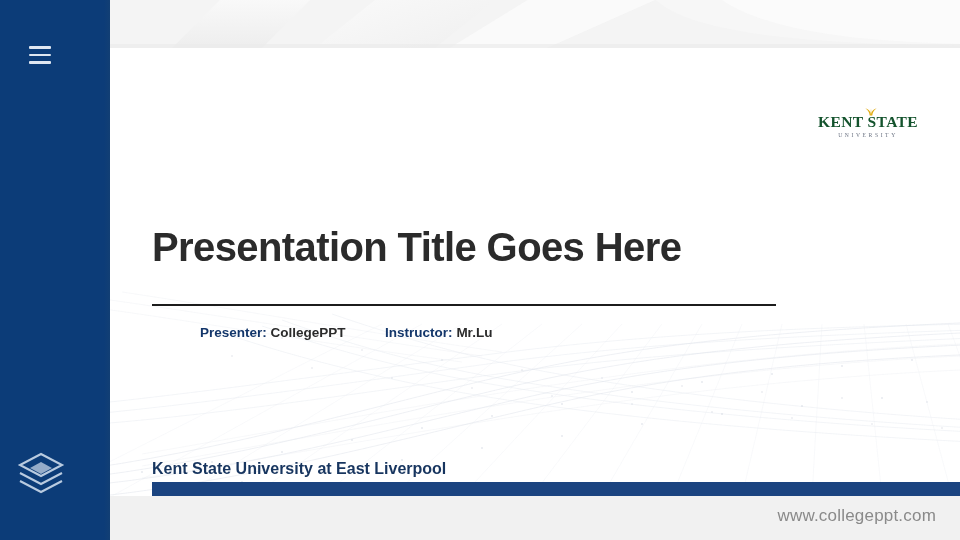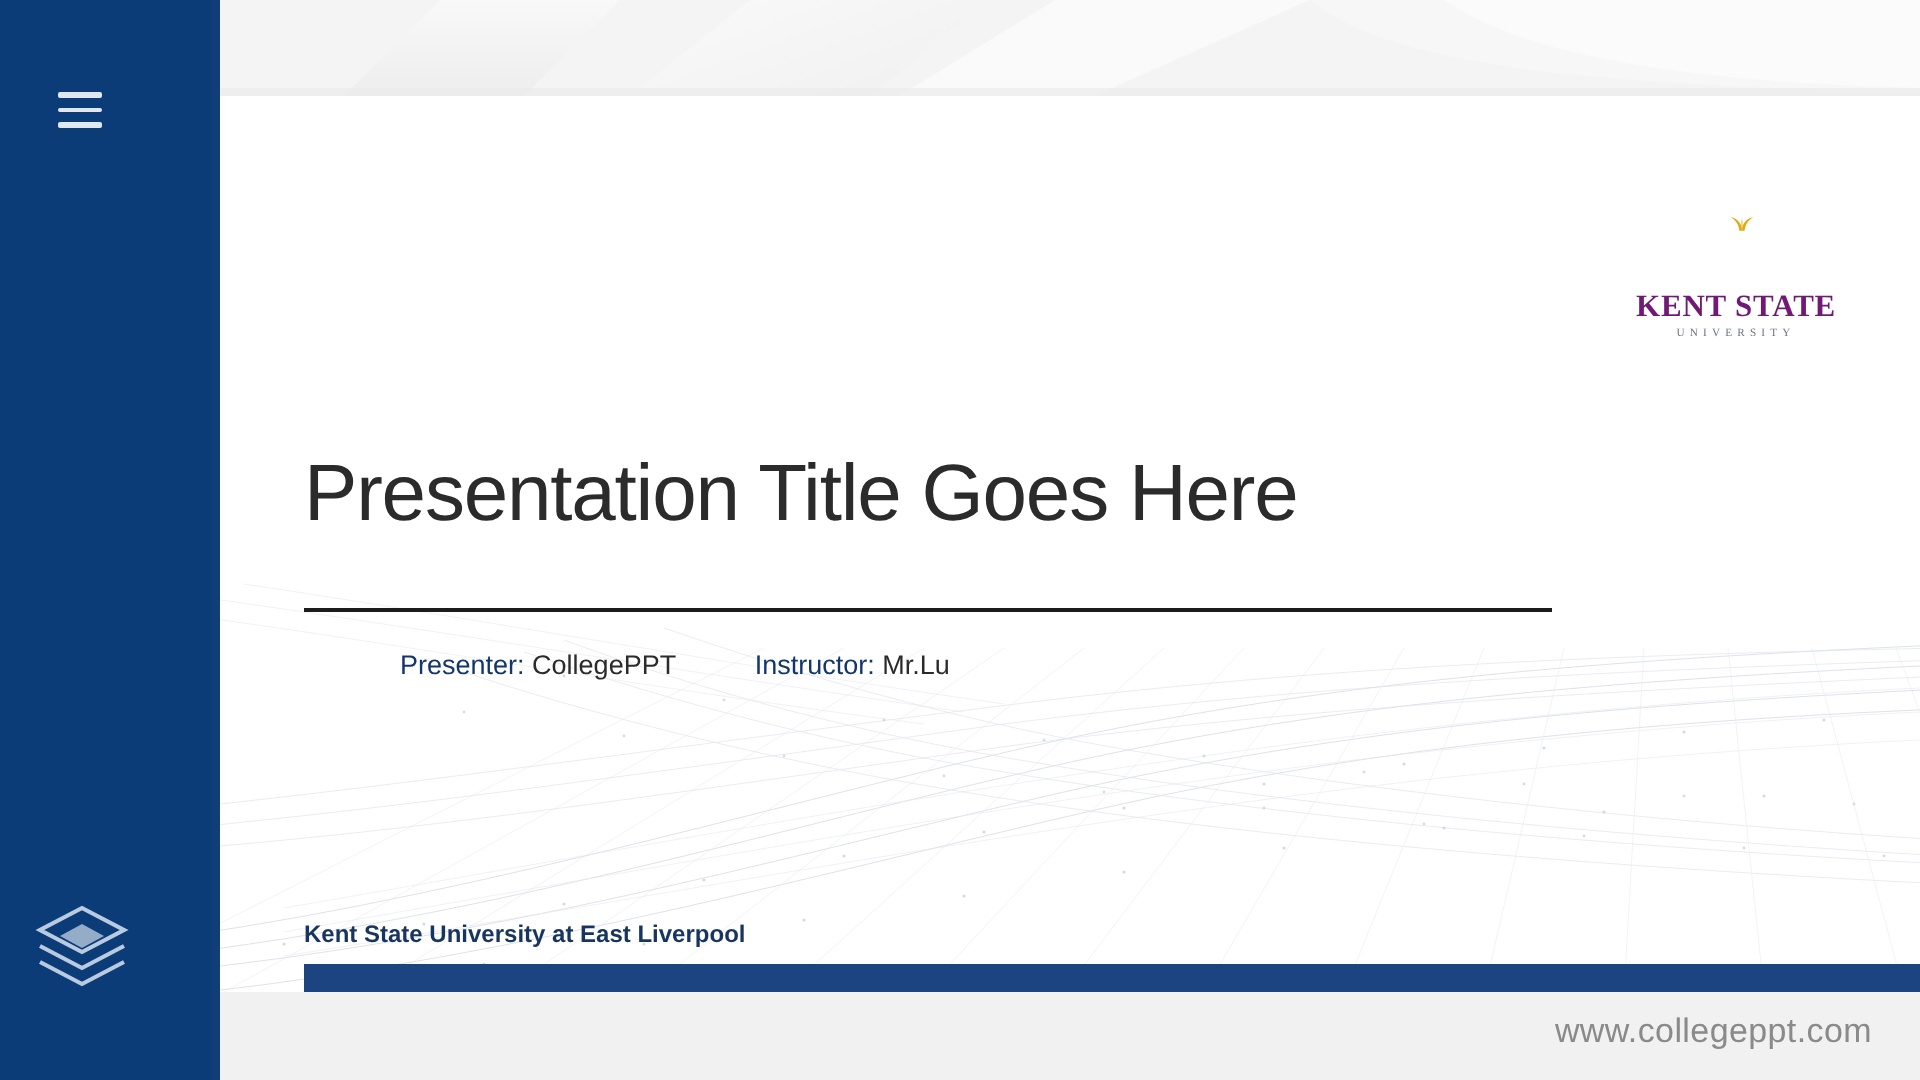--- a/index.html
+++ b/index.html
@@ -56,39 +56,39 @@
   }
   #logo-sub{
     font-family:"Liberation Serif",serif;
     font-size:5.6px;color:#6b7382;letter-spacing:2.6px;
     margin-top:2px;white-space:nowrap;
   }
 
   
   #title{
     position:absolute;left:70px;top:177px;
-    font-size:40px;font-weight:400;color:#2b2b2b;
+    font-size:40px;font-weight:700;color:#2b2b2b;
     letter-spacing:-0.6px;white-space:nowrap;z-index:3;
   }
   #rule{
     position:absolute;left:70px;top:256px;width:624px;height:2px;
     background:#1c1c1c;z-index:3;
   }
   #byline{
     position:absolute;left:70px;top:277px;z-index:3;
-    font-size:13.5px;font-weight:400;white-space:nowrap;padding-left:48px;
+    font-size:13.5px;font-weight:700;white-space:nowrap;padding-left:48px;
   }
   #byline .lbl{color:#14376b;}
   #byline .val{color:#2b2b2b;}
   #byline .gap{display:inline-block;width:32px;}
 
   
   #slide-footer{
     position:absolute;left:70px;top:412px;z-index:3;
-    font-size:12px;font-weight:700;color:#17355f;white-space:nowrap;
+    font-size:16px;font-weight:700;color:#17355f;white-space:nowrap;
   }
   #slide-bar{
     position:absolute;left:70px;bottom:0;right:0;height:14px;
     background:#1b4480;z-index:3;
   }
 
   
   #site{
     position:absolute;right:24px;top:506px;z-index:7;
     font-size:17px;color:#8a8a8a;letter-spacing:.2px;white-space:nowrap;
@@ -223,21 +223,21 @@
         <circle cx="440" cy="104" r=".7"></circle>
       <circle cx="520" cy="112" r=".7"></circle>
         <circle cx="600" cy="120" r=".7"></circle>
       <circle cx="680" cy="126" r=".7"></circle>
         <circle cx="760" cy="132" r=".7"></circle>
       <circle cx="845" cy="136" r=".7"></circle>
     </g>
   </svg>
 
   <div id="logo">
-    <div id="logo-word" style="color: #701a75; margin-top: 32px;">KENT STATE</div>
+    <div id="logo-word" style="color: #14532d;">KENT STATE</div>
     <svg id="logo-sun" viewBox="0 0 14 8">
       <path d="M7 7.4 C7 3.6 9.4 1.2 12.6 0.6 C9.9 2.2 8.6 4.4 8.3 7.4 Z" fill="#e0aa0f"></path>
       <path d="M7 7.4 C7 3.6 4.6 1.2 1.4 0.6 C4.1 2.2 5.4 4.4 5.7 7.4 Z" fill="#e0aa0f"></path>
       <path d="M7 7.4 C6.3 4.2 7 1.6 7 0.2 C7 1.6 7.7 4.2 7 7.4 Z" fill="#e8bb33"></path>
     </svg>
     <div id="logo-sub">UNIVERSITY</div>
   </div>
 
   <div id="title">Presentation Title Goes Here</div>
   <div id="rule"></div>

